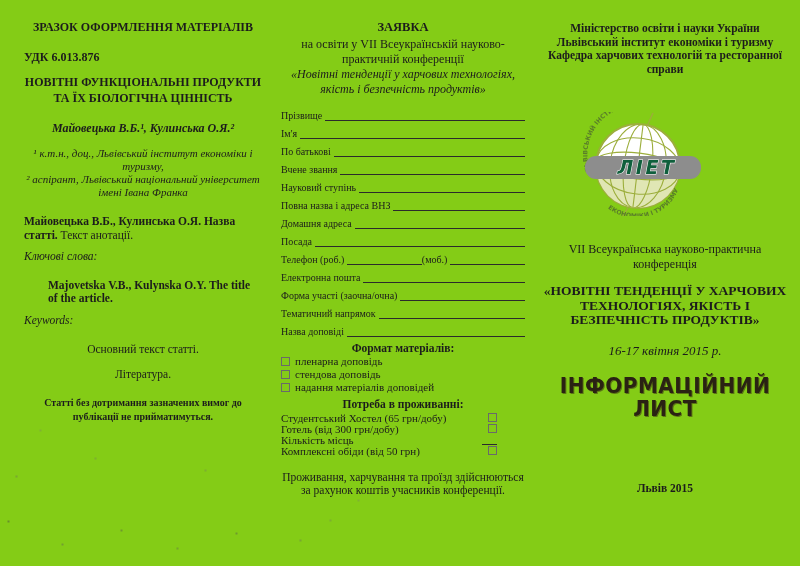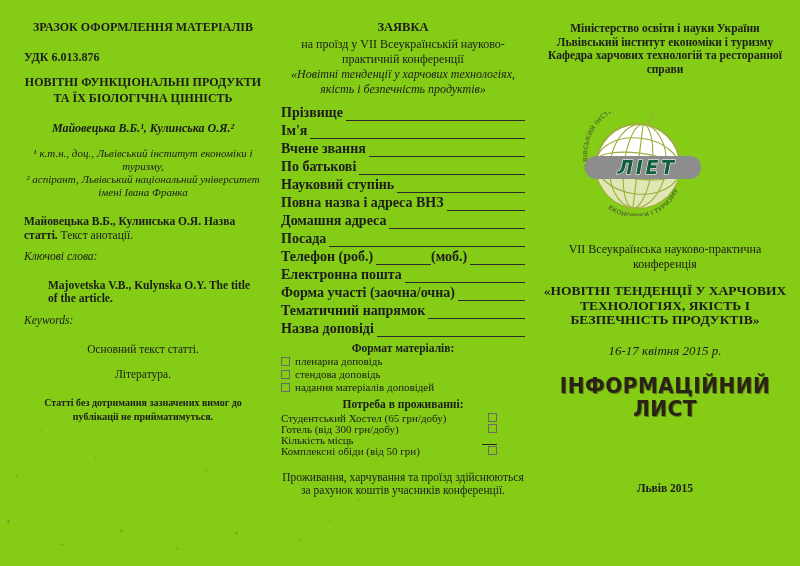--- a/index.html
+++ b/index.html
@@ -29,21 +29,21 @@
   .l-body{margin-top:16px;text-align:center;font-size:11.5px;}
   .l-lit{margin-top:13px;text-align:center;font-size:11.5px;}
   .l-warn{margin-top:16px;text-align:center;font-weight:bold;font-size:10px;line-height:14px;}
 
   
   .m-title{margin-top:20px;text-align:center;font-weight:bold;font-size:12.5px;}
   .m-sub{margin-top:2px;text-align:center;font-size:12px;line-height:14.5px;}
   .m-conf{margin-top:1px;text-align:center;font-style:italic;font-size:12px;line-height:14.5px;}
   .m-form{margin-top:7px;}
   .f-row{display:flex;align-items:flex-end;height:18px;}
-  .f-label{font-weight:bold;font-size:14px;white-space:nowrap;padding-right:3px;}
+  .f-label{font-weight:normal;font-size:10px;white-space:nowrap;padding-right:3px;}
   .f-line{flex:1 1 auto;border-bottom:1px solid #2b2b2b;height:13px;}
   .m-sec-h{margin-top:5px;text-align:center;font-weight:bold;font-size:11.5px;}
   .chk-row{display:flex;align-items:center;height:12px;margin-top:1px;font-size:11px;}
   .chk-box{display:inline-block;width:7px;height:7px;border:1px solid #6a6a6a;margin-right:5px;flex:0 0 auto;}
   .acc-rows{margin-top:2px;}
   .acc-row{display:flex;align-items:center;justify-content:space-between;height:11px;font-size:11px;padding-right:28px;}
   .acc-ctrl{flex:0 0 auto;}
   .acc-ctrl.checkbox{width:7px;height:7px;border:1px solid #6a6a6a;}
   .acc-ctrl.line{width:15px;border-bottom:1px solid #2b2b2b;height:9px;}
   .m-note{margin-top:15px;text-align:center;font-size:11.5px;line-height:12.5px;}
@@ -94,45 +94,45 @@
     <div class="l-kw">Ключові слова:</div>
     <div class="l-cite-en">Majovetska V.B., Kulynska O.Y. The title of the article.</div>
     <div class="l-kw">Keywords:</div>
     <div class="l-body">Основний текст статті.</div>
     <div class="l-lit">Література.</div>
     <div class="l-warn">Статті без дотримання зазначених вимог до публікації не прийматимуться.</div>
   </div>
 
   <div class="col col-mid">
     <div class="m-title">ЗАЯВКА</div>
-    <div class="m-sub">на проїзд у VII Всеукраїнській науково-практичній конференції</div>
+    <div class="m-sub">на освіти у VII Всеукраїнській науково-практичній конференції</div>
     <div class="m-conf">«Новітні тенденції у харчових технологіях, якість і безпечність продуктів»</div>
 
     <div class="m-form">
 
         <div class="f-row">
           <span class="f-label">Прізвище</span>
           <span class="f-line"></span>
 
         </div>
 
         <div class="f-row">
           <span class="f-label">Ім'я</span>
           <span class="f-line"></span>
 
         </div>
 
         <div class="f-row">
+          <span class="f-label">По батькові</span>
+          <span class="f-line"></span>
+
+        </div>
+
+        <div class="f-row">
           <span class="f-label">Вчене звання</span>
-          <span class="f-line"></span>
-
-        </div>
-
-        <div class="f-row">
-          <span class="f-label">По батькові</span>
           <span class="f-line"></span>
 
         </div>
 
         <div class="f-row">
           <span class="f-label">Науковий ступінь</span>
           <span class="f-line"></span>
 
         </div>
 

